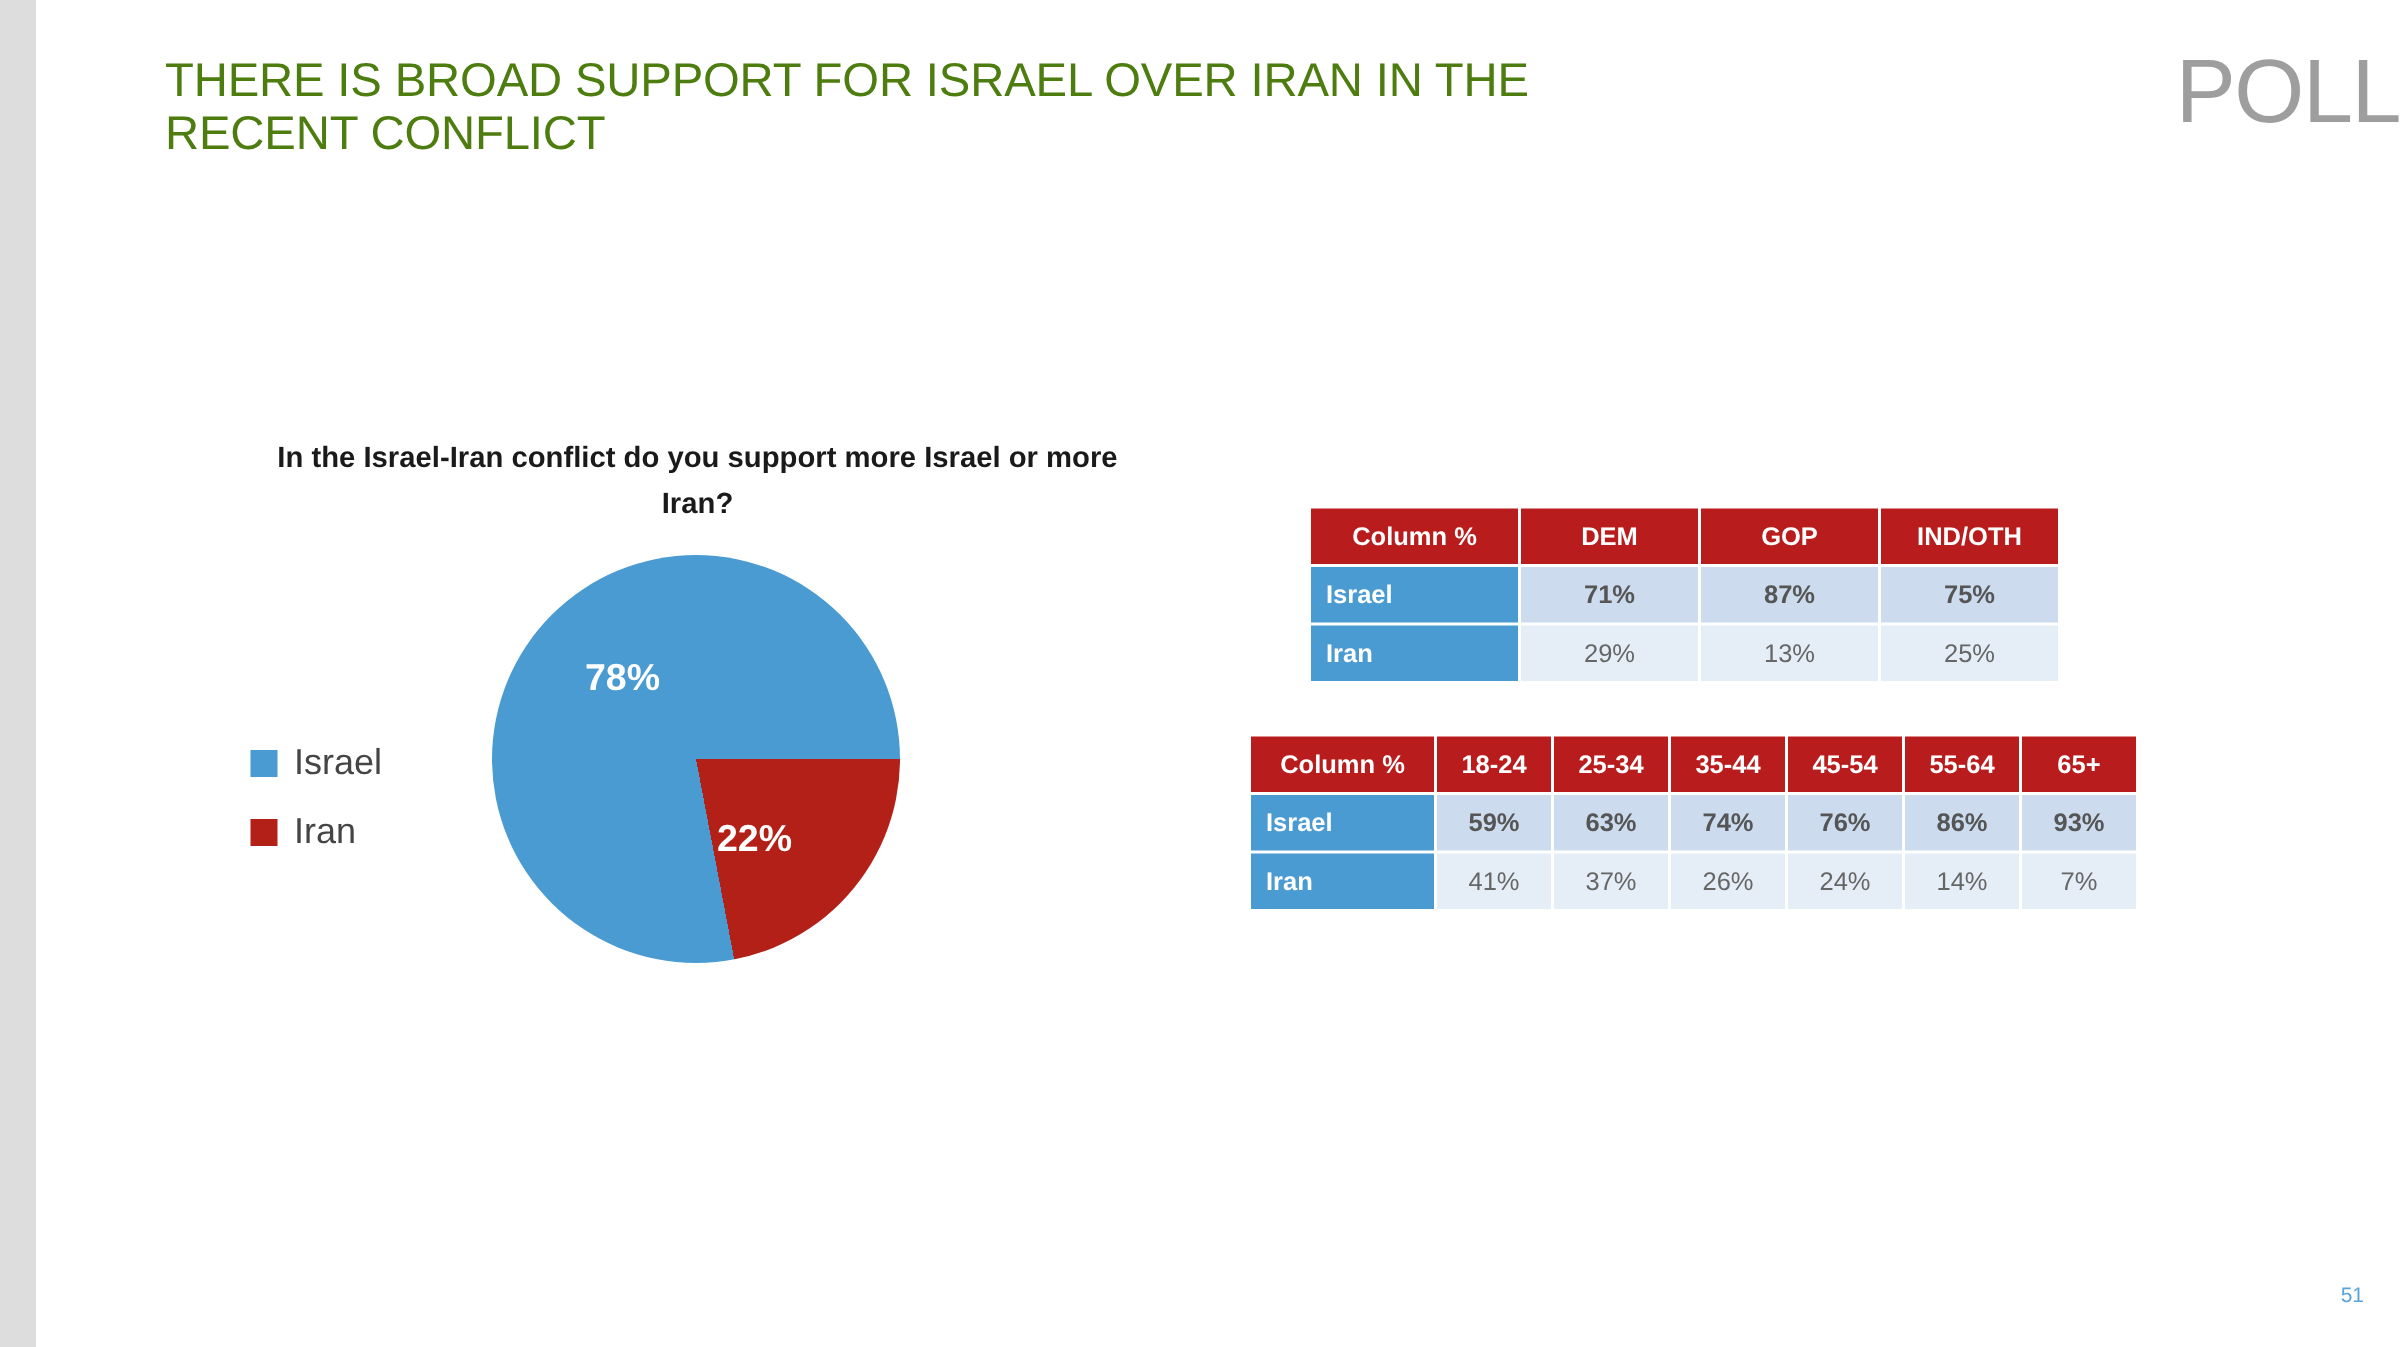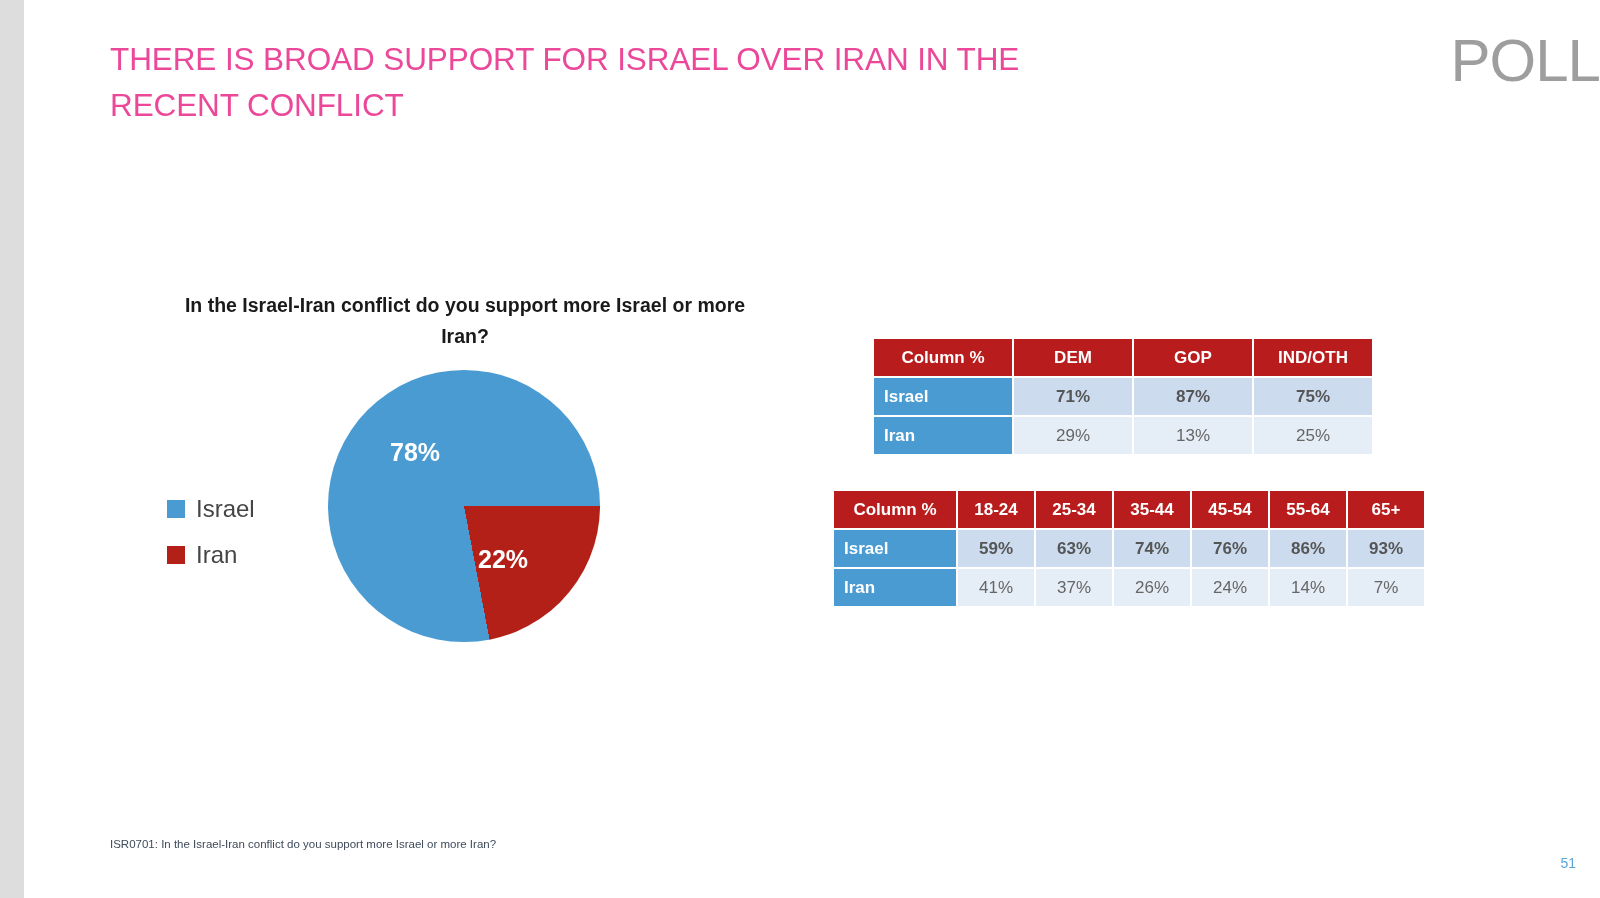--- a/index.html
+++ b/index.html
@@ -23,22 +23,22 @@
     background: #dddddd;
   }
 
   
   #slide-title {
     position: absolute;
     left: 110px;
     top: 36px;
     width: 960px;
     font-size: 31.5px;
-    line-height: 46px;
-    color: #ec4899;
+    line-height: 35px;
+    color: #4d7c0f;
     font-weight: 400;
     letter-spacing: -0.1px;
   }
 
   
   #logo {
     position: absolute;
     right: 0px;
     top: 33px;
     height: 58px;
@@ -270,16 +270,15 @@
       <td class="cell-b">37%</td>
       <td class="cell-b">26%</td>
       <td class="cell-b">24%</td>
       <td class="cell-b">14%</td>
       <td class="cell-b">7%</td>
     </tr>
   </tbody>
 </table>
 
 <div id="footnotes">
-  <div>ISR0701: In the Israel-Iran conflict do you support more Israel or more Iran?</div>
 </div>
 
 <div id="page-number" style="color: rgb(90, 164, 220);">51</div>
 
 </body></html>

